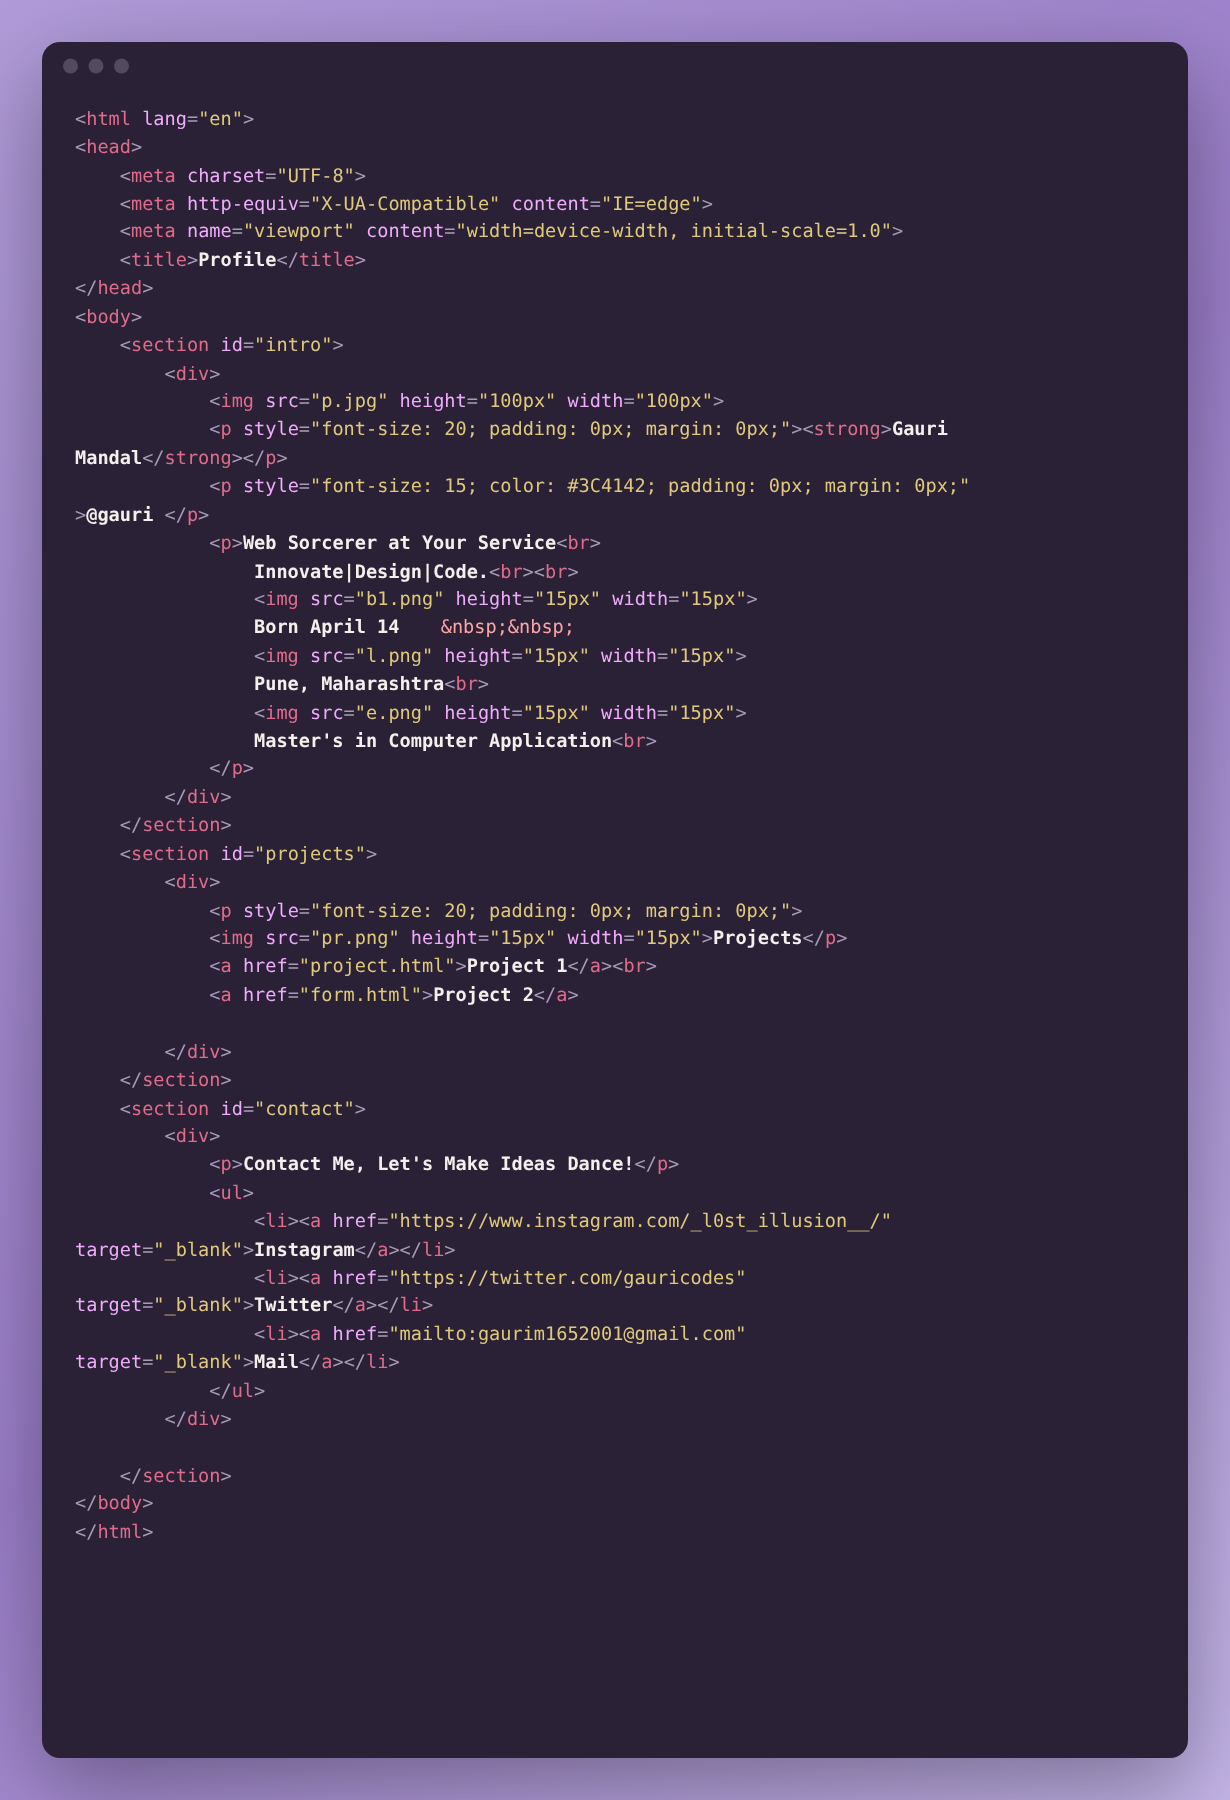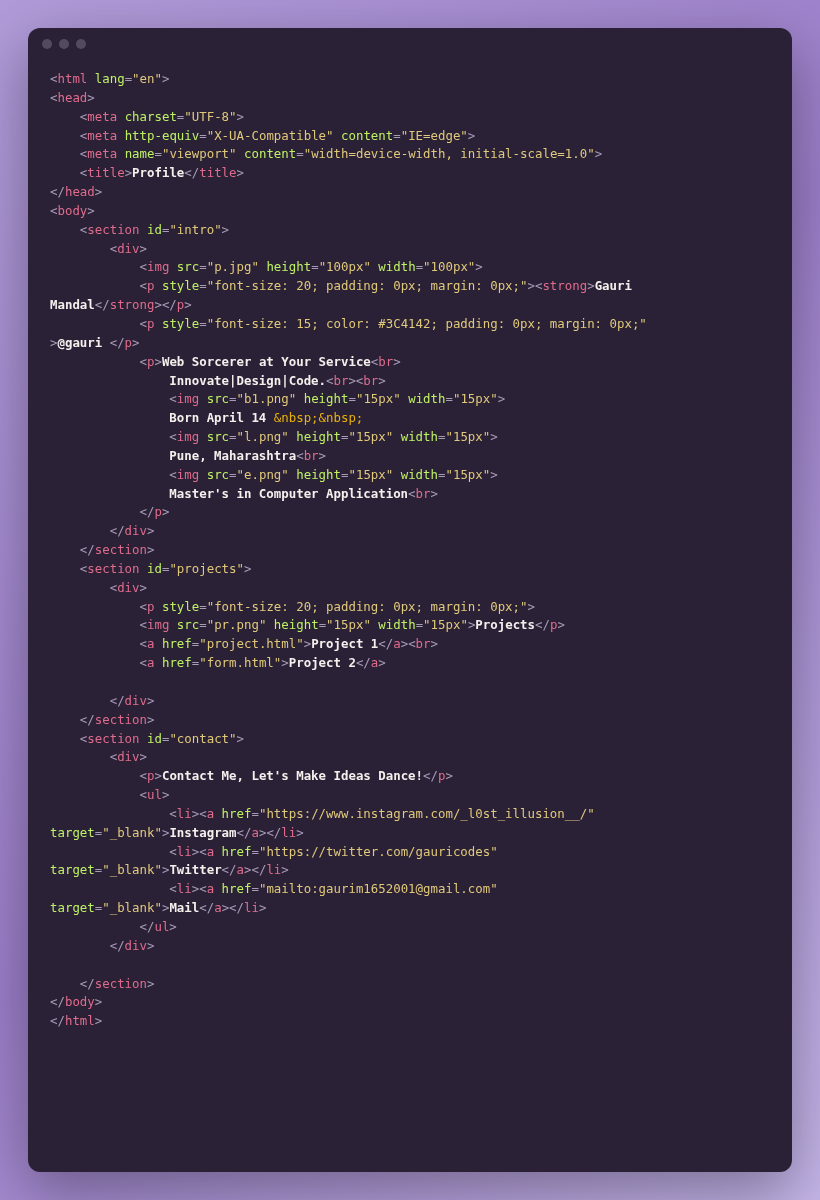--- a/index.html
+++ b/index.html
@@ -30,25 +30,25 @@
   .dot {
     width: 10px; height:10px; border-radius:50%;
     background:#534a5f;
   }
   .code {
     padding: 10px 22px 22px 22px;
     color: #e0d9ec;
     white-space: pre;
   }
   .c-tag   { color:#e06c8c; }   
-  .c-attr  { color:#bef264; }   
+  .c-attr  { color:#f0abfc; }   
   .c-str   { color:#e0c97a; }   
   .c-text  { color:#f4f0ec;font-weight:bold; }   
   .c-punc  { color:#a89bb6; }   
-  .c-ent   { color:#eab308; }
+  .c-ent   { color:#fca5a5;margin-left:20px; }
 </style>
 </head>
 <body>
 
 <div class="window">
   <div class="titlebar">
     <span class="dot"></span>
     <span class="dot"></span>
     <span class="dot"></span>
   </div>

